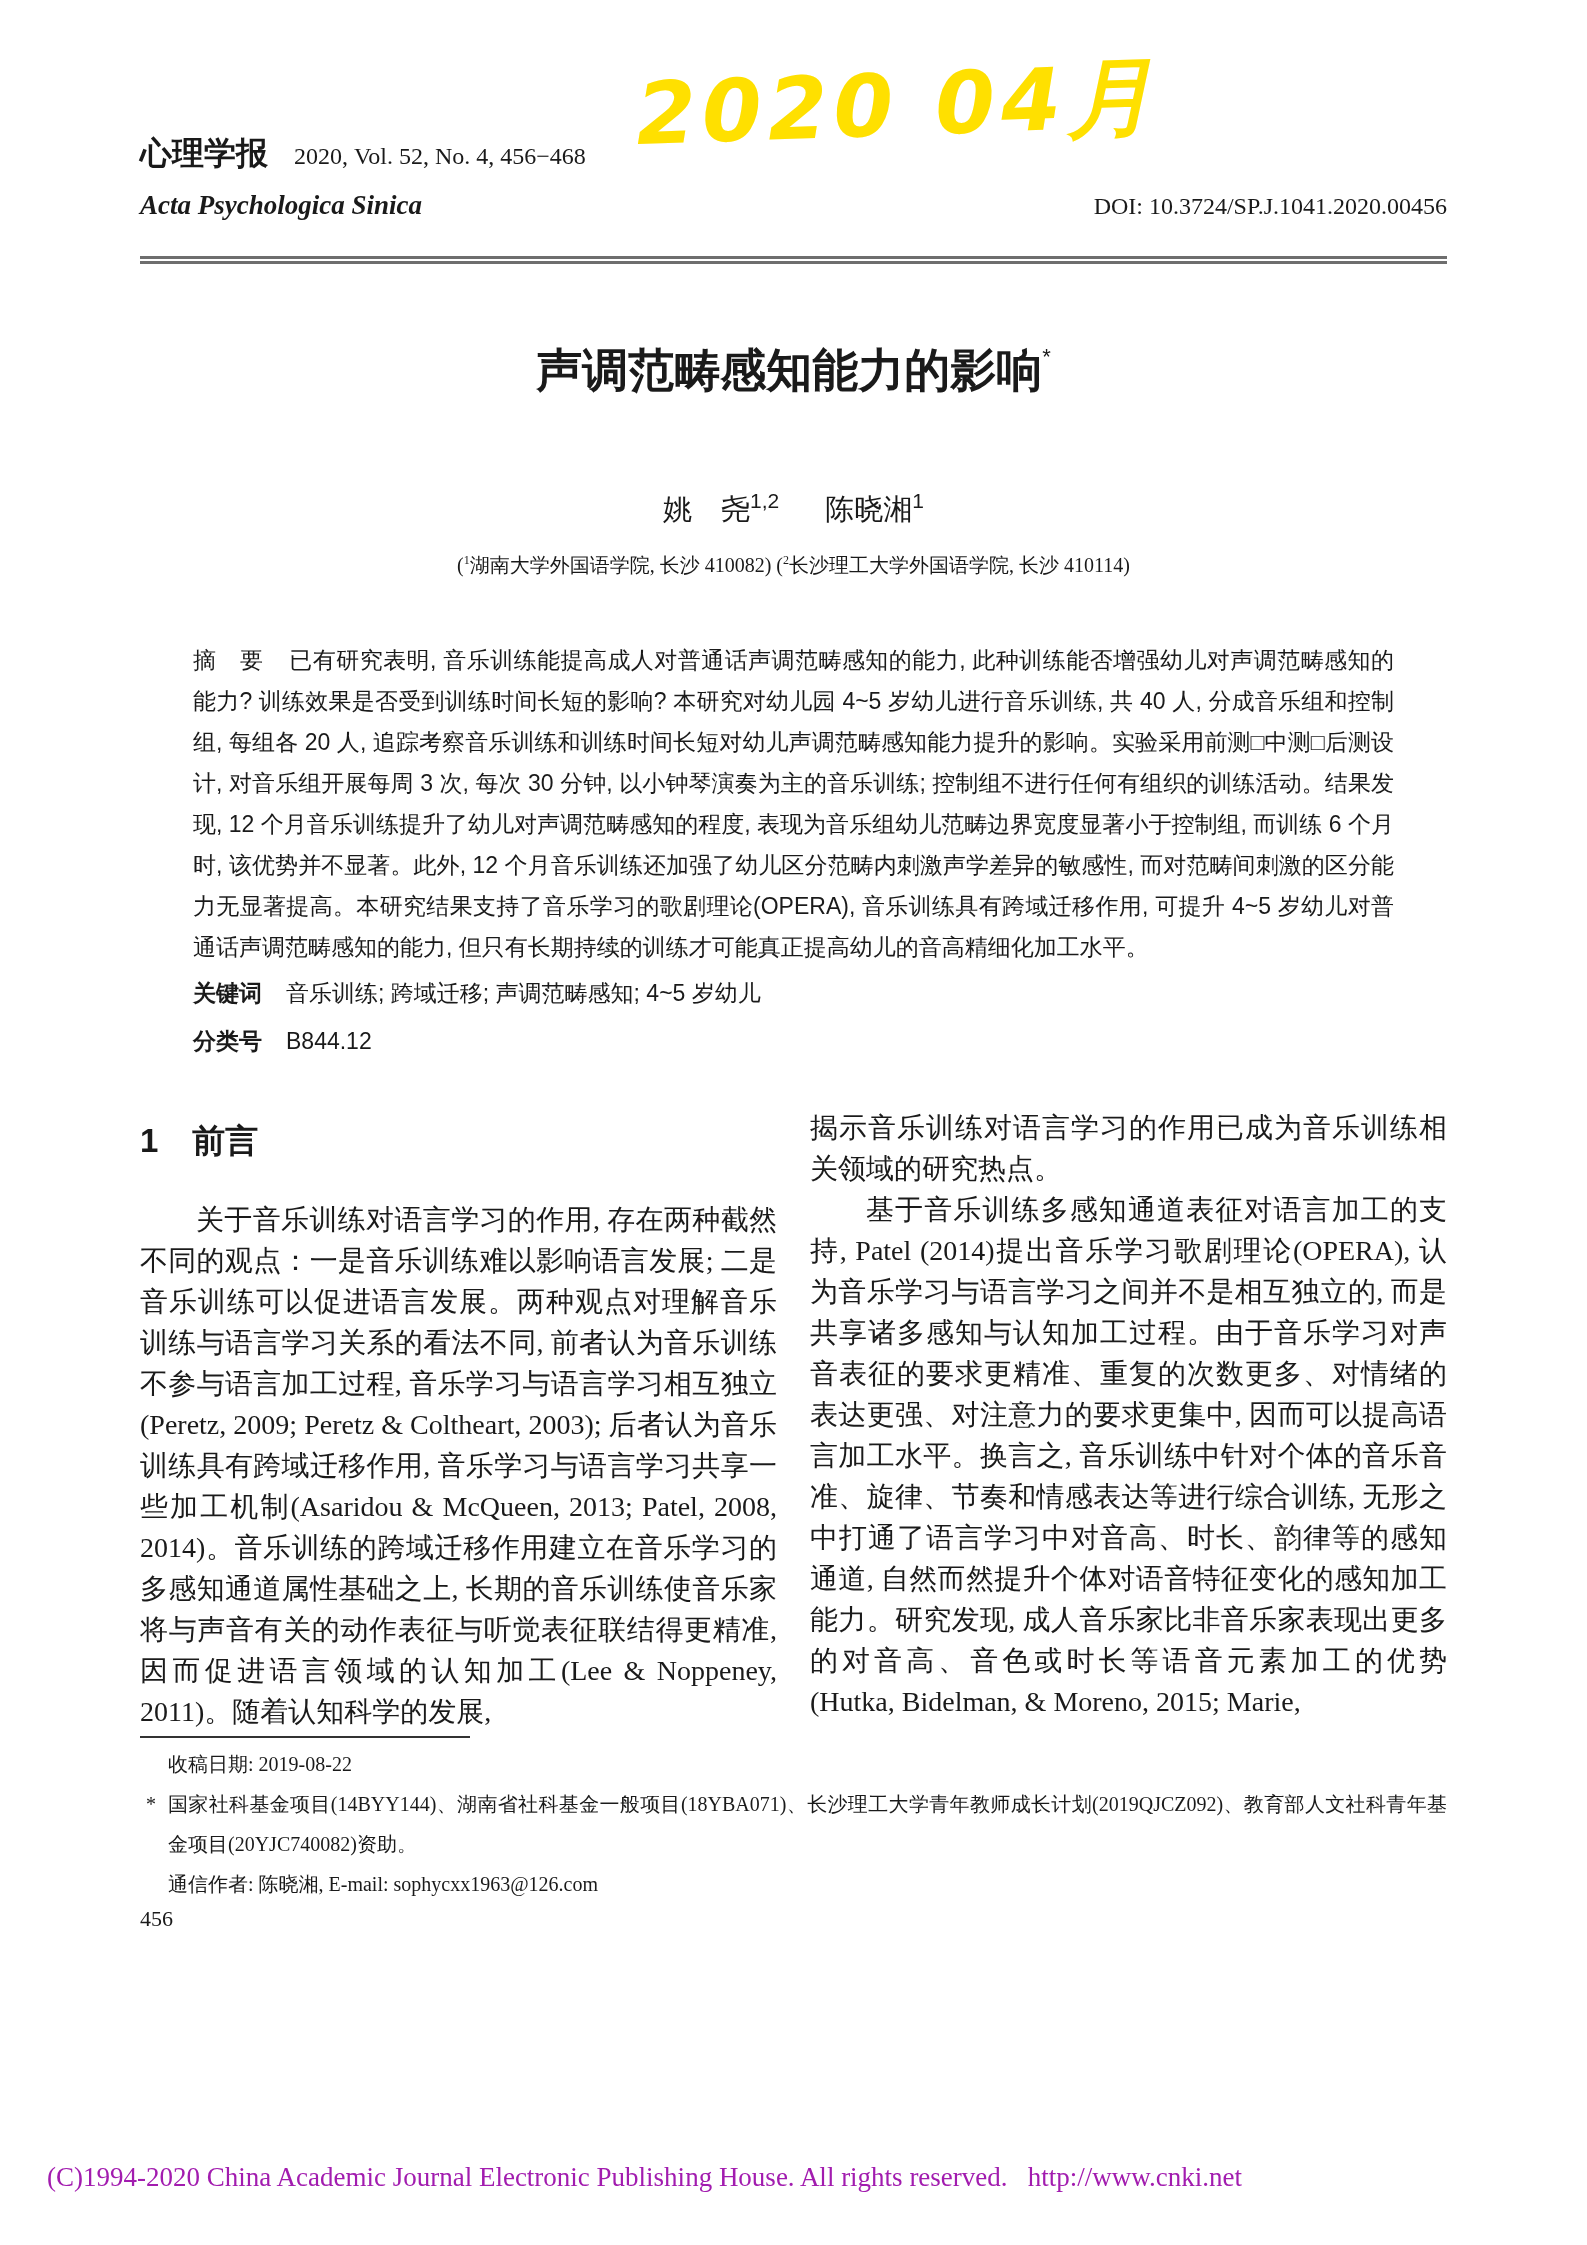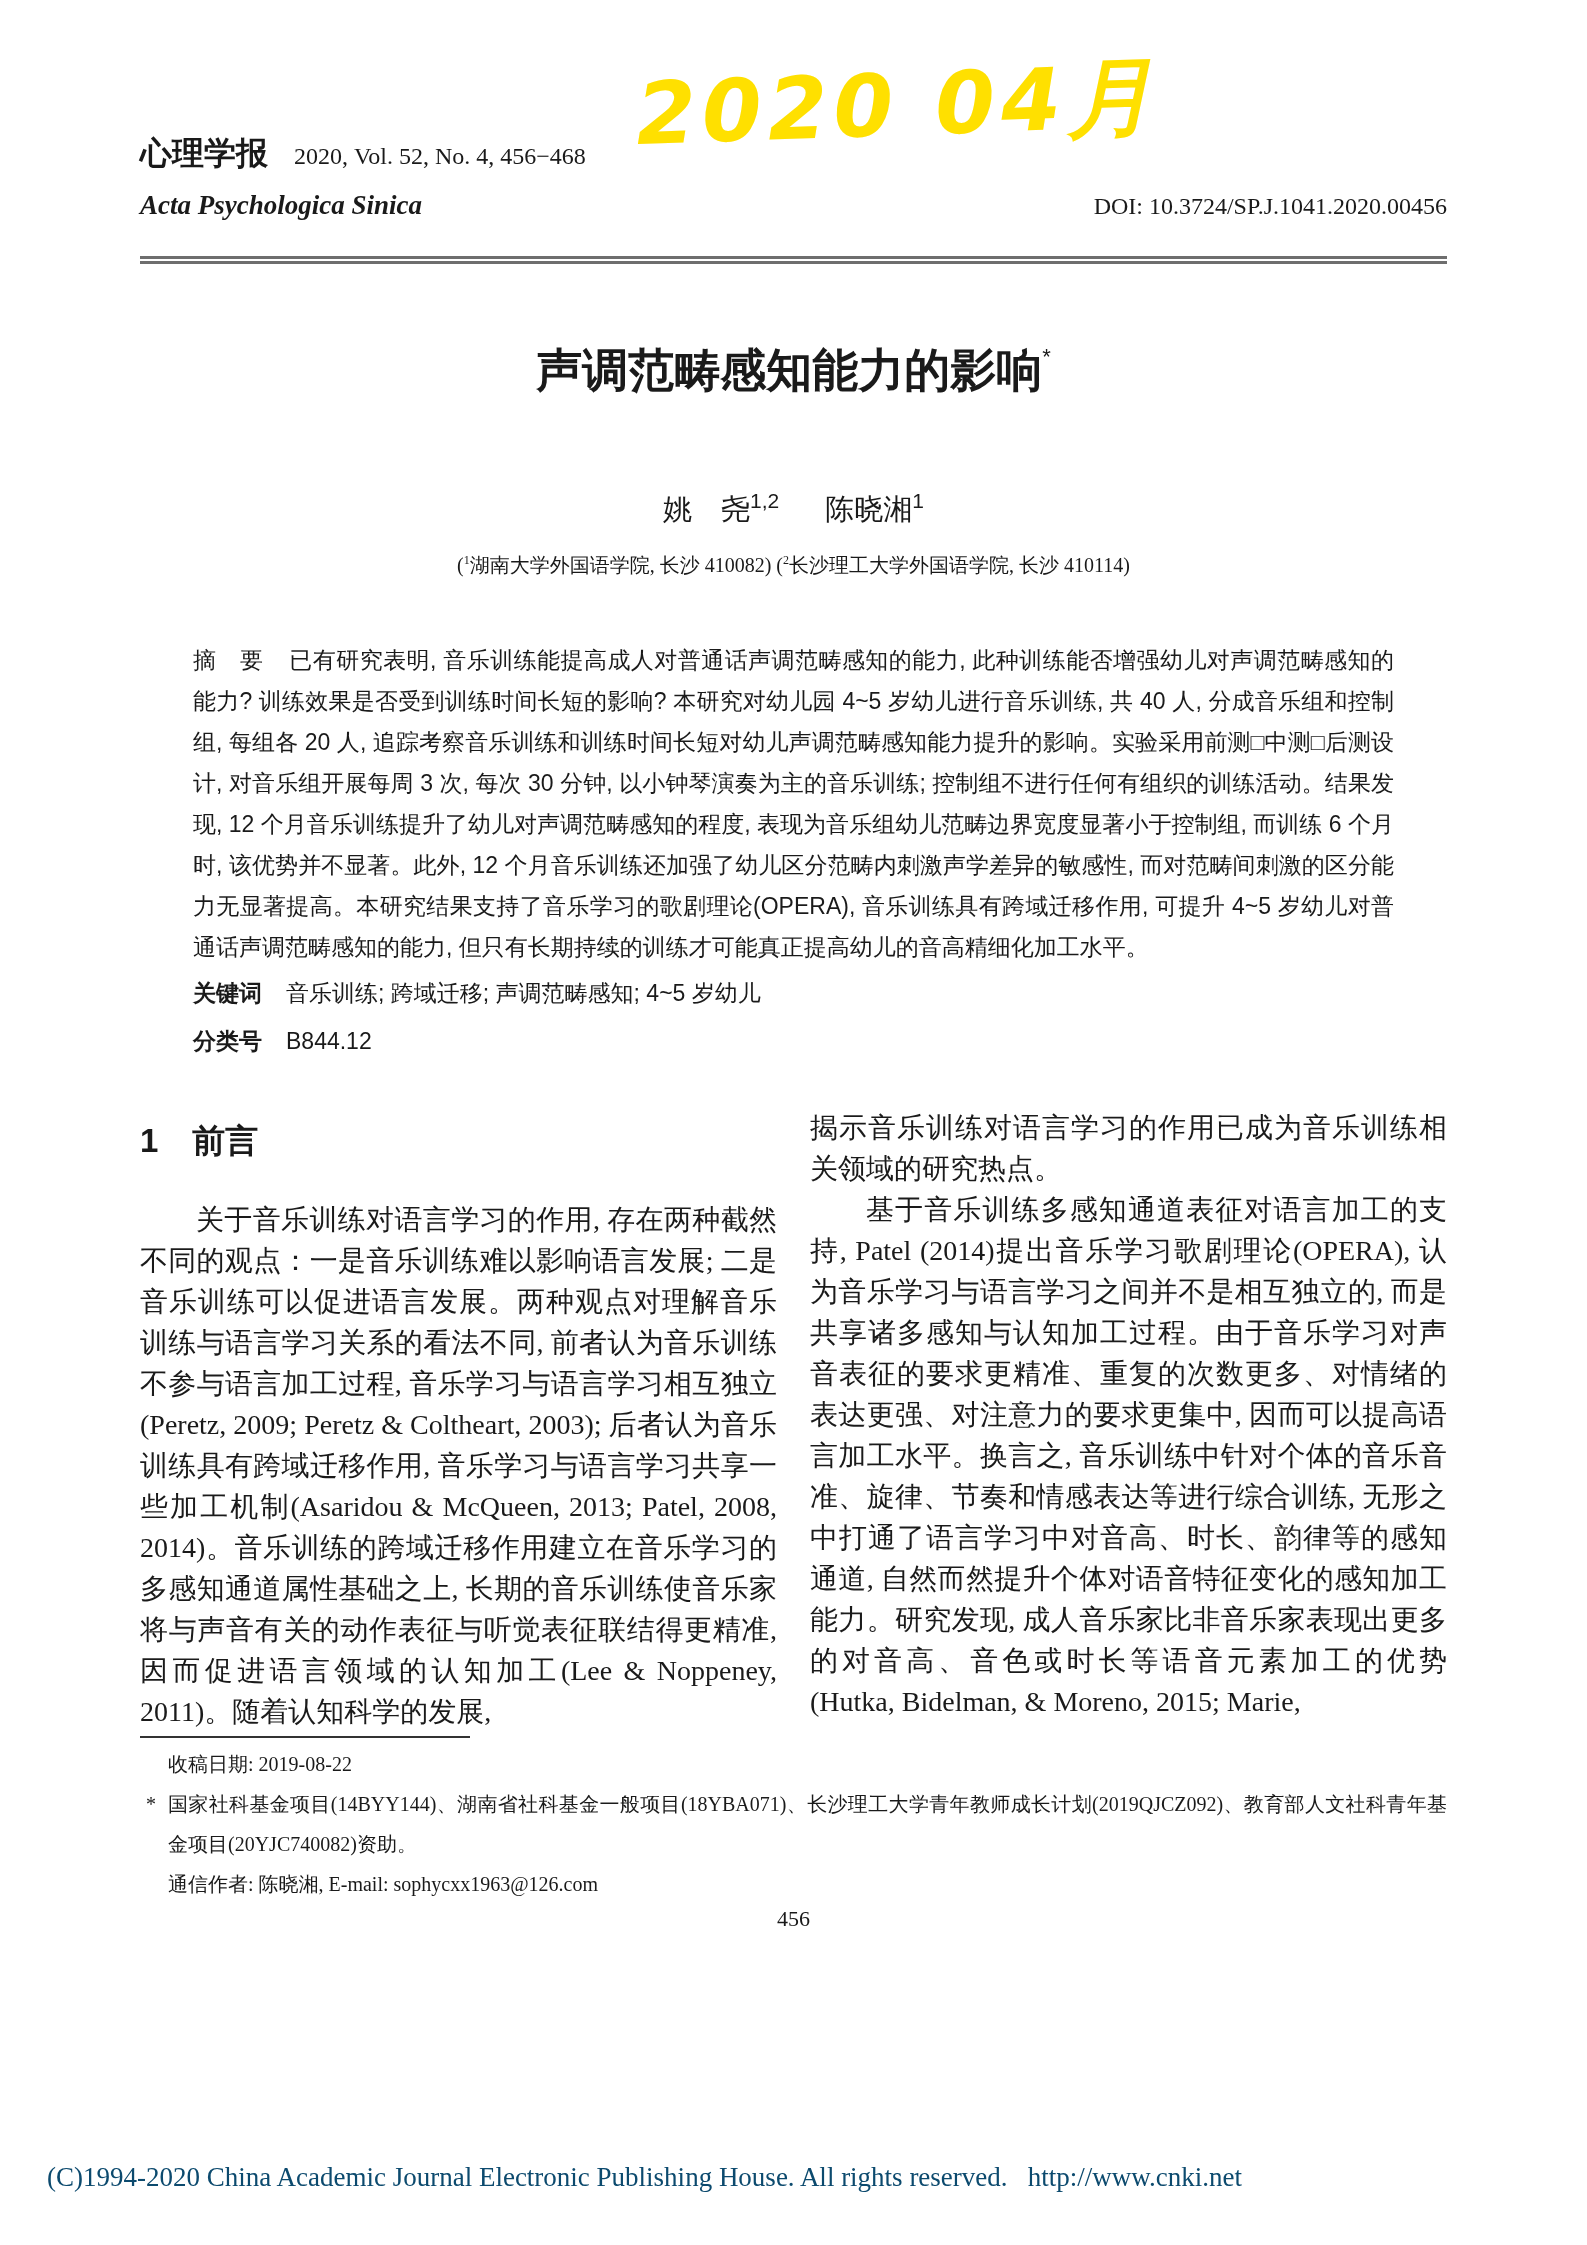--- a/index.html
+++ b/index.html
@@ -109,27 +109,27 @@
     margin-top: 4px;
     font-size: 20px;
     line-height: 40px;
   }
   .fn-rule { width: 330px; border-top: 2px solid #333; margin-bottom: 6px; }
   .fn-line { padding-left: 28px; }
   .fn-item { position: relative; padding-left: 28px; text-align: justify; }
   .fn-star { position: absolute; left: 6px; top: 0; }
 
   
-  .page-number { margin-top: 2px; text-align: center; font-size: 22px; }
+  .page-number { margin-top: 2px; font-size: 22px; }
   .copyright {
     position: absolute;
     left: 47px;
     top: 2162px;
     font-size: 27px;
-    color: #0c4a6e;
+    color: #a21caf;
     white-space: pre;
   }
 </style>
 </head>
 <body>
 
 <div class="page">
 
   <div class="handwriting">2020 04月</div>
 

